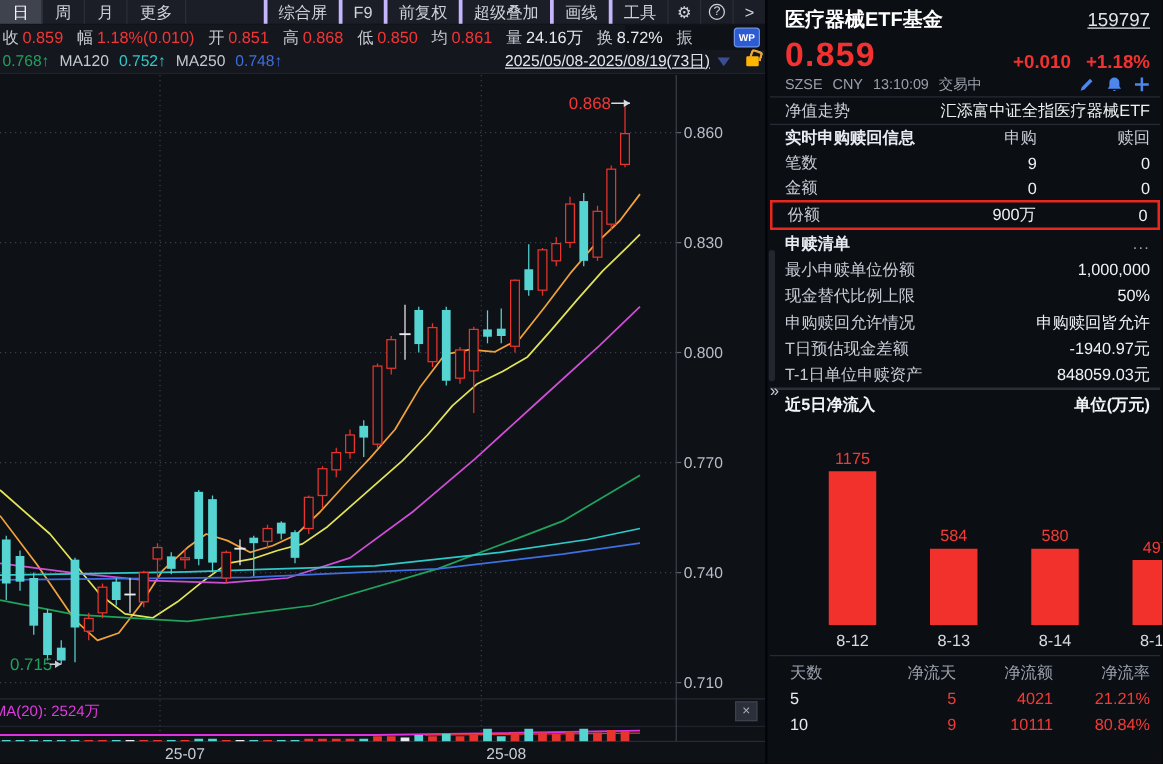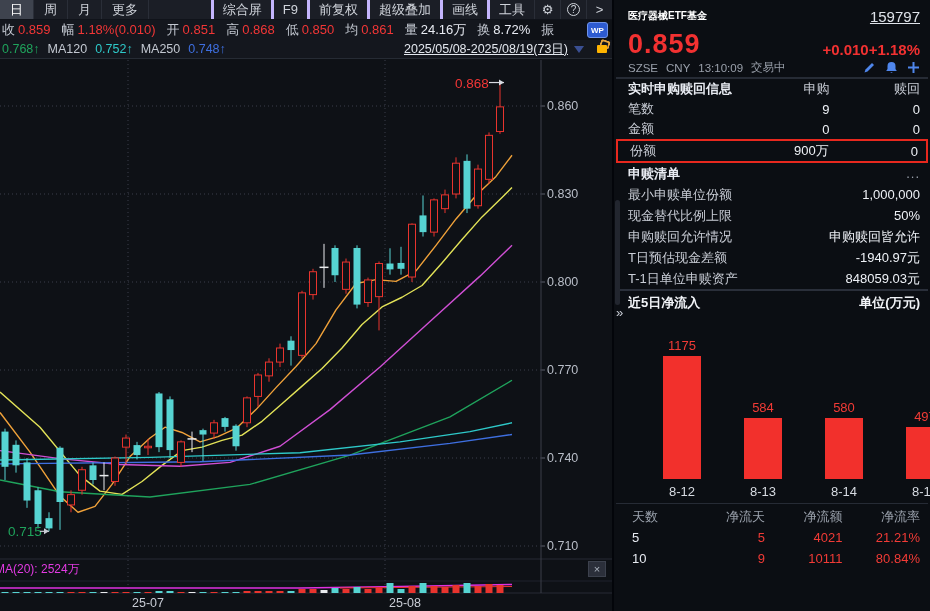--- a/index.html
+++ b/index.html
@@ -56,26 +56,26 @@
   }
   
   .panel {
     position:absolute; left:612px; top:0; width:318px; height:611px; background:#0b0e13;
     border-left:2px solid #03050a; font-size:13px;
   }
   .panel-scroll { position:absolute; left:1px; top:200px; width:5px; height:105px; background:#22262f; border-radius:3px; }
   .collapse-btn { position:absolute; left:2px; top:306px; color:#c9cdd6; font-size:13px; line-height:13px; }
   .p-head { padding:5px 10px 0 14px; }
   .p-title-row { display:flex; justify-content:space-between; align-items:center; height:22px; }
-  .p-title { font-size:10px; font-weight:bold; color:#ffffff; }
+  .p-title { font-size:16px; font-weight:bold; color:#ffffff; }
   .p-code { font-size:15px; color:#dfe3ea;text-decoration:underline; }
   .p-price-row { display:flex; align-items:flex-end; height:31px; }
   .p-price { font-size:27px; font-weight:bold; color:#f23131; line-height:27px; letter-spacing:1px; }
   .p-chg { margin-left:auto; font-size:15px; font-weight:bold; color:#f23131; }
-  .p-chg span { }
+  .p-chg span { margin-left:12px; }
   .p-meta-row { display:flex; align-items:center; height:19px; color:#9aa0ab; font-size:11.5px; }
   .p-meta-row .m { margin-right:8px; }
   .p-icons { margin-left:auto; display:flex; gap:9px; align-items:center; }
   .divider { height:0; border-top:1px solid #262b35; margin:0 2px; }
   .divider.thick { border-top:2px solid #2a2f3a; }
   .nav-row { display:flex; justify-content:space-between; align-items:center; height:21px; padding:0 10px 0 14px; }
   .lbl { color:#c9cdd6; } .val { color:#eef1f6; }
   .rows3 { padding:0 10px 0 14px; }
   .r3 { display:flex; align-items:center; height:20px; }
   .r3 .c0 { width:40%; color:#c9cdd6; } .r3 .c1 { width:29%; text-align:right; } .r3 .c2 { width:31%; text-align:right; }
@@ -370,20 +370,24 @@
               <path d="M6.5 1 a4 4 0 0 1 4 4 v3 l1.3 2 h-10.6 l1.3 -2 v-3 a4 4 0 0 1 4 -4 z M5.3 11 a1.3 1.3 0 0 0 2.4 0 z" fill="#4f86ec"></path>
             </svg>
           <svg width="13" height="13" viewBox="0 0 13 13">
               <path d="M6.5 1 V12 M1 6.5 H12" stroke="#4f86ec" stroke-width="2"></path>
             </svg>
         </span>
       </div>
     </div>
 
     <div class="divider"></div>
+    <div class="nav-row">
+      <span class="lbl">净值走势</span>
+      <span class="val">汇添富中证全指医疗器械ETF</span>
+    </div>
     <div class="divider"></div>
 
     <div class="rows3" id="rt-table">
         <div class="r3 head">
           <span class="c0">实时申购赎回信息</span>
           <span class="c1">申购</span>
           <span class="c2">赎回</span>
         </div>
         <div class="r3">
           <span class="c0">笔数</span>

